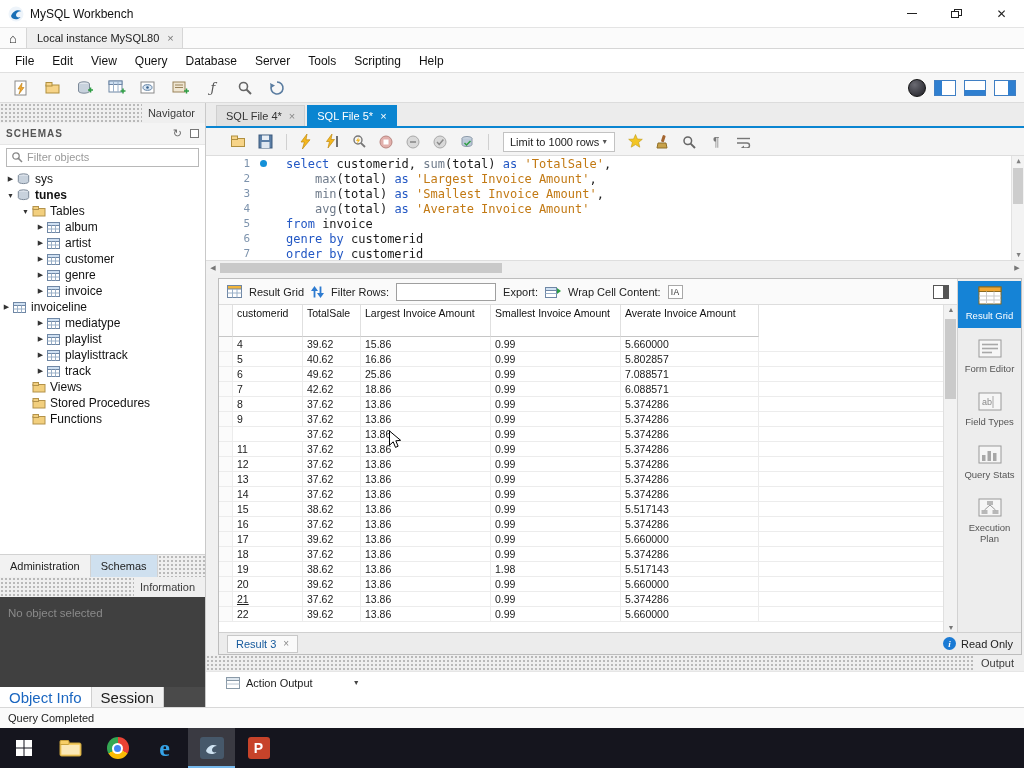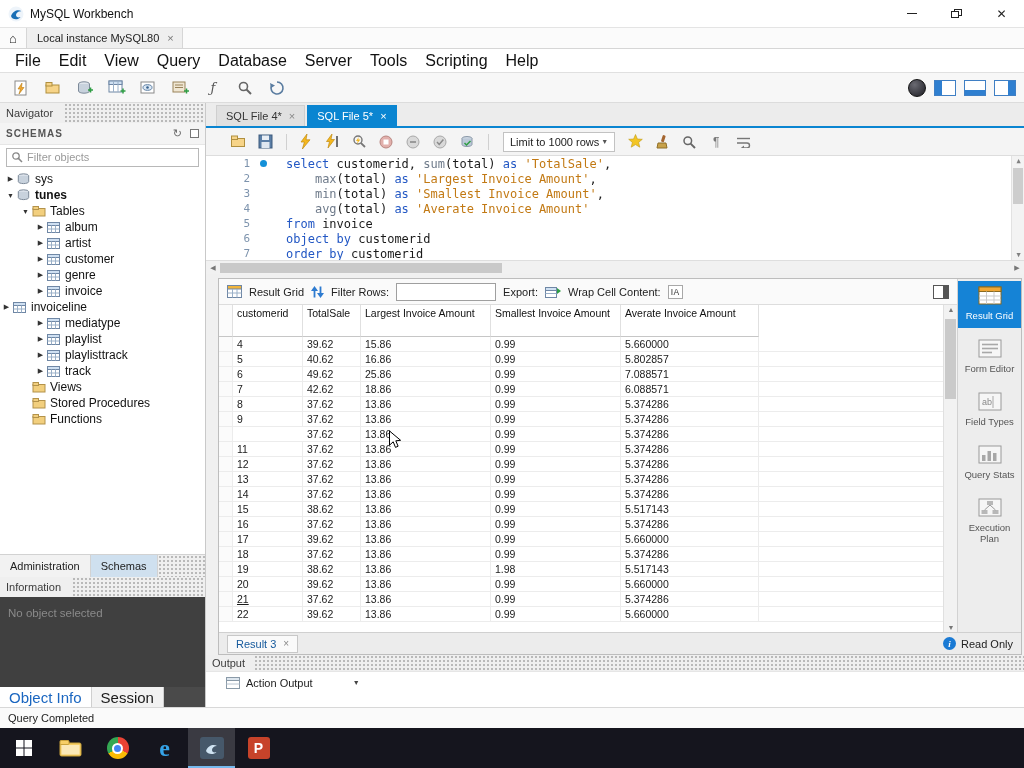--- a/index.html
+++ b/index.html
@@ -19,39 +19,39 @@
   .btn-max-box2 .b2 { position:absolute; left:0; bottom:0; width:8px; height:7px; border:1px solid #222; background:#fff;}
 
   
   .conntabs { height:21px; background:#fbfbfb; display:flex; align-items:stretch; border-bottom:1px solid #d6d6d6; }
   .home-btn { width:26px; display:flex; align-items:center; justify-content:center; font-size:13px; color:#222; }
   .conn-tab { display:flex; align-items:center; gap:8px; padding:0 8px 0 10px; background:#efefef; border-right:1px solid #d6d6d6; border-left:1px solid #d6d6d6; font-size:11px; color:#222; }
   .tab-close-g { color:#777; font-size:11px; cursor:default; }
 
   
   .menubar { height:24px; background:#fff; display:flex; align-items:center; padding-left:6px; border-bottom:1px solid #e0e0e0; }
-  .menu-item { padding:0 9px; font-size:16px; color:#111; height:100%; display:flex; align-items:center;text-align:right; }
+  .menu-item { padding:0 9px; font-size:12px; color:#111; height:100%; display:flex; align-items:center;text-align:right; }
 
   
   .toolbar { height:30px; background:#f7f7f7; display:flex; align-items:center; padding:0 8px; border-bottom:1px solid #dcdcdc; }
   .tbi { width:26px; height:24px; display:flex; align-items:center; justify-content:center; margin-right:6px; border-radius:2px; }
   .tb-right { margin-left:auto; display:flex; align-items:center; gap:8px; }
   .status-circle { width:18px; height:18px; border-radius:50%; background:radial-gradient(circle at 35% 30%, #6a6a72, #1d1d24); border:1px solid #111; }
   .layout-toggle { width:22px; height:16px; border:1px solid #3f7fc4; background:#fff; }
   .lt-left  { background:linear-gradient(90deg, #2f7fd0 0 35%, #fff 35%); }
   .lt-bottom{ background:linear-gradient(0deg,  #2f7fd0 0 35%, #fff 35%); }
   .lt-right { background:linear-gradient(270deg,#2f7fd0 0 35%, #fff 35%); }
 
   
   .body { display:flex; height:604px; }
 
   
   .sidebar { width:206px; background:#fff; border-right:1px solid #c9c9c9; display:flex; flex-direction:column; }
   .dotted { background-image:radial-gradient(#b9b9b9 0.8px, transparent 0.95px); background-size:4px 4px; background-color:#efefef; }
-  .phead { height:20px; display:flex; align-items:center; }
+  .phead { height:20px; display:flex; align-items:center;justify-content:flex-end; }
   .phead-label { background:#efefef; padding:0 10px 0 6px; font-size:11px; color:#3c3c3c; height:100%; display:flex; align-items:center; }
   .schemas-bar { height:22px; background:#f4f4f4; display:flex; align-items:center; padding:0 6px; border-bottom:1px solid #e6e6e6; }
   .schemas-title { font-size:10px; letter-spacing:1px; color:#555; font-weight:bold; }
   .schemas-icons { margin-left:auto; display:flex; gap:8px; align-items:center; color:#666; font-size:11px; }
   .mini-sq { width:9px; height:9px; border:1px solid #777; background:#fff; }
   .filter-row { height:24px; display:flex; align-items:center; padding:2px 6px; background:#fff; }
   .filter-box { flex:1; height:19px; border:1px solid #b8b8b8; display:flex; align-items:center; background:#fff; }
   .filter-box input { border:0; outline:0; flex:1; font-size:11px; color:#333; padding:0 4px; font-family:"Liberation Sans",sans-serif; }
   .filter-box input::placeholder { color:#9a9a9a; }
   .mag-ic { margin-left:4px; flex:0 0 auto; }
@@ -639,21 +639,21 @@
     <span class="ctext"><span class="tok-pl">    </span><span class="tok-fn">avg</span><span class="tok-pl">(total) </span><span class="tok-kw">as</span><span class="tok-pl"> </span><span class="tok-str">'Averate Invoice Amount'</span></span>
   </div>
             <div class="cline">
     <span class="lnum">5</span>
     <span class="lmarker"></span>
     <span class="ctext"><span class="tok-kw">from</span><span class="tok-pl"> invoice</span></span>
   </div>
             <div class="cline">
     <span class="lnum">6</span>
     <span class="lmarker"></span>
-    <span class="ctext"><span class="tok-kw">object by</span><span class="tok-pl"> customerid</span></span>
+    <span class="ctext"><span class="tok-kw">genre by</span><span class="tok-pl"> customerid</span></span>
   </div>
             <div class="cline">
     <span class="lnum">7</span>
     <span class="lmarker"></span>
     <span class="ctext"><span class="tok-kw">order by</span><span class="tok-pl"> customerid</span></span>
   </div>
           </div>
         <div class="ed-vscroll">
           <div class="ed-varrow" style="top:1px;">▲</div>
           <div class="ed-vthumb" style="top:12px;"></div>

